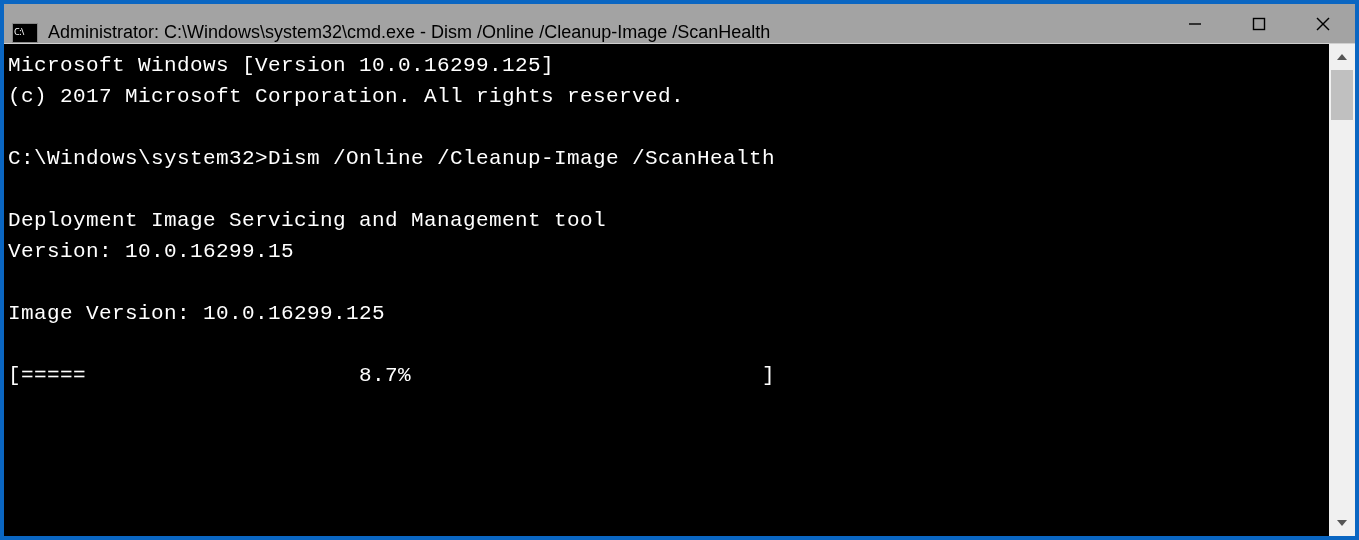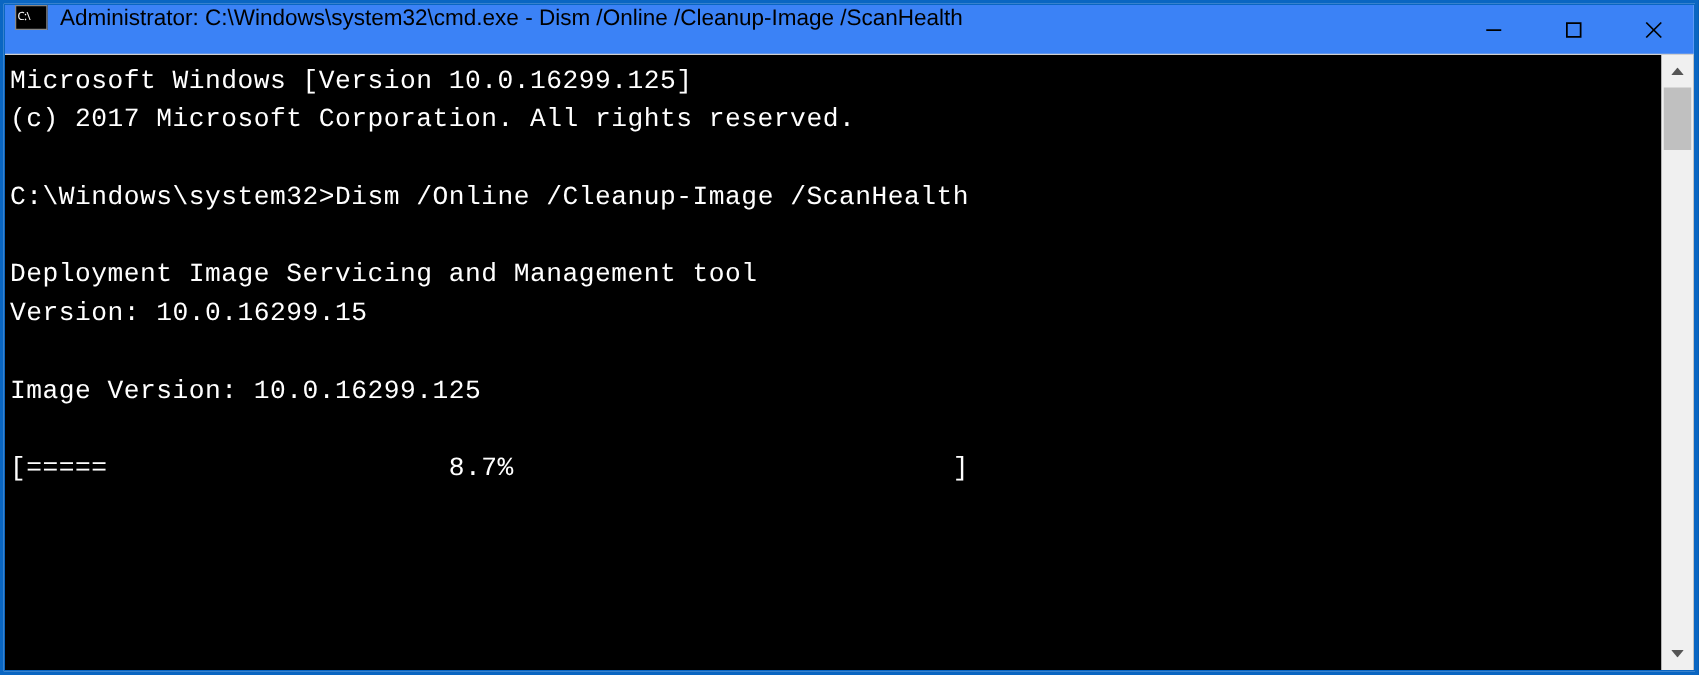--- a/index.html
+++ b/index.html
@@ -8,23 +8,23 @@
     position: absolute;
     left: 3px; top: 3px;
     width: 1353px; height: 534px;
     background: #fff;
     border: 1px solid #0a66c2;
     display: flex;
     flex-direction: column;
   }
   .titlebar {
     height: 40px;
-    background: #3b82f6;
+    background: #a3a3a3;
     display: flex;
-    align-items: flex-start;
+    align-items: flex-end;
     padding-left: 8px;
     border-bottom: 1px solid #d0d0d0;
     flex-shrink: 0;
   }
   .app-icon {
     width: 26px; height: 20px;
     background: #000;
     border: 1px solid #888;
     position: relative;
     margin-right: 10px;
@@ -56,20 +56,21 @@
     display: flex;
     align-items: center;
     justify-content: center;
     cursor: pointer;
   }
   .ctrl svg { stroke: #000; stroke-width: 1.4; fill: none; }
   .content-area {
     flex: 1;
     display: flex;
     background: #000;
+    border-radius: 16px;
   }
   .terminal {
     flex: 1;
     background: #000;
     color: #fff;
     font-family: Consolas, "Courier New", monospace;
     font-size: 21px;
     line-height: 31px;
     padding: 6px 2px 2px 4px;
     white-space: pre;

